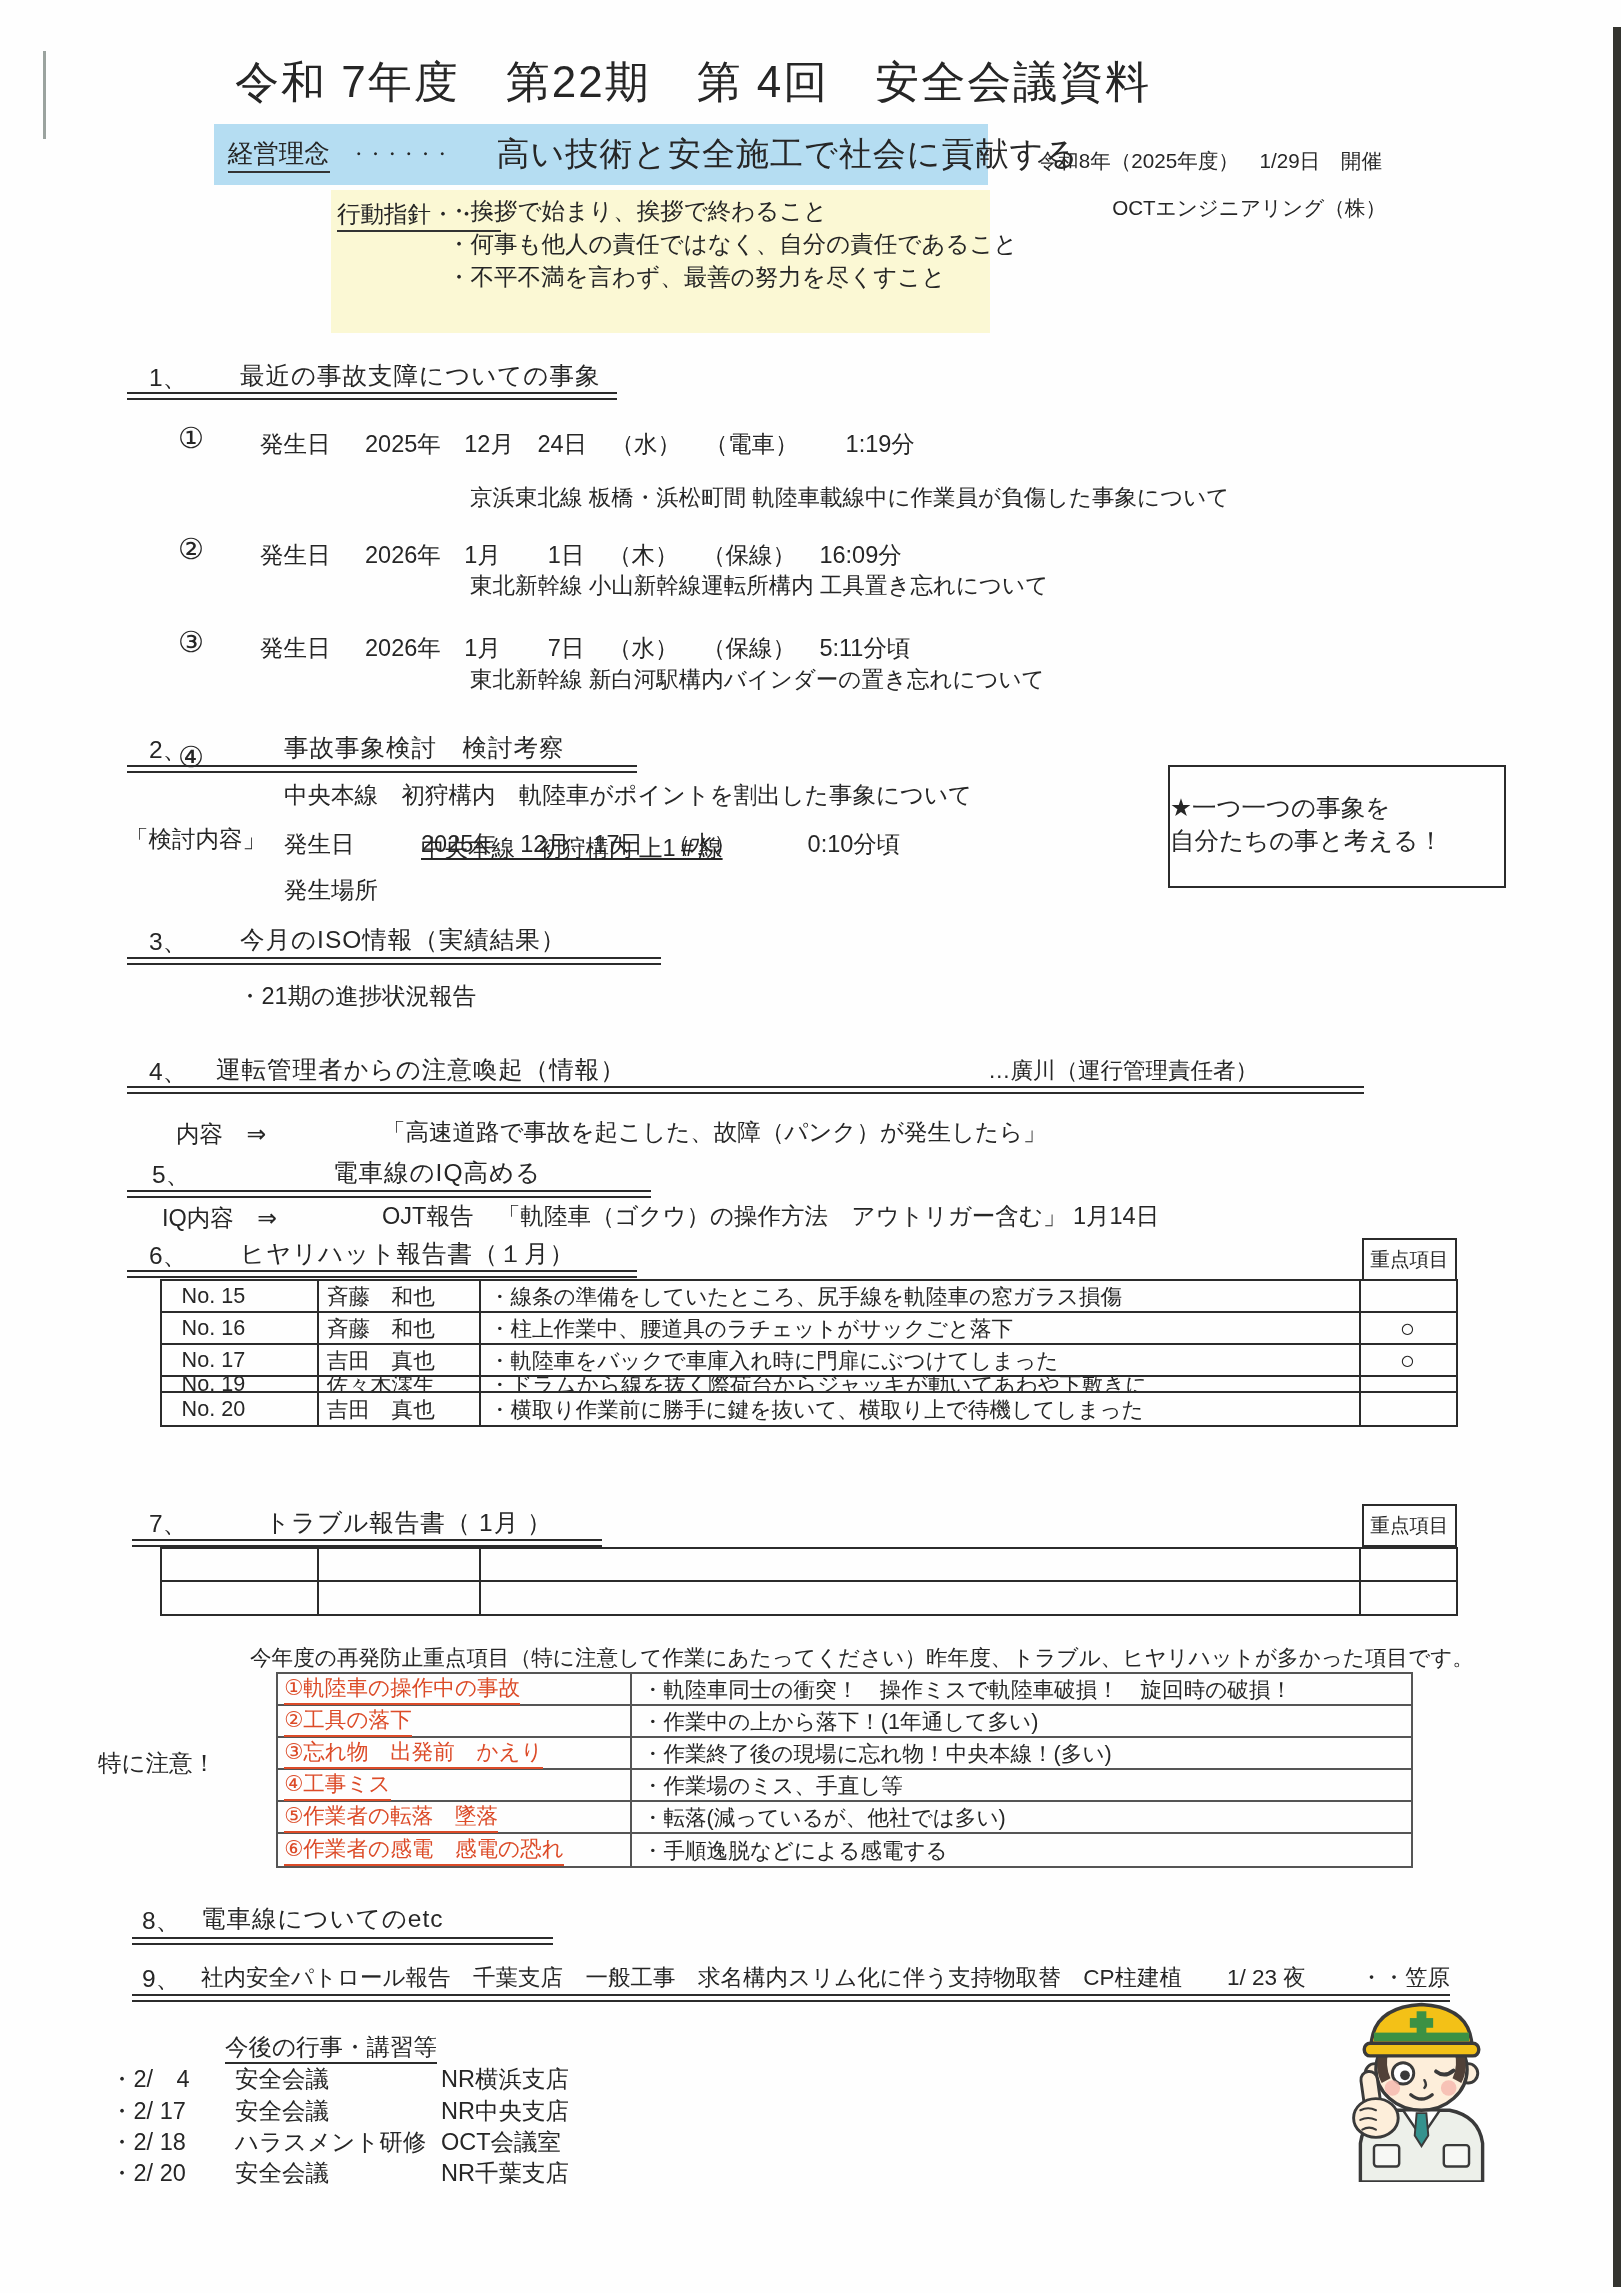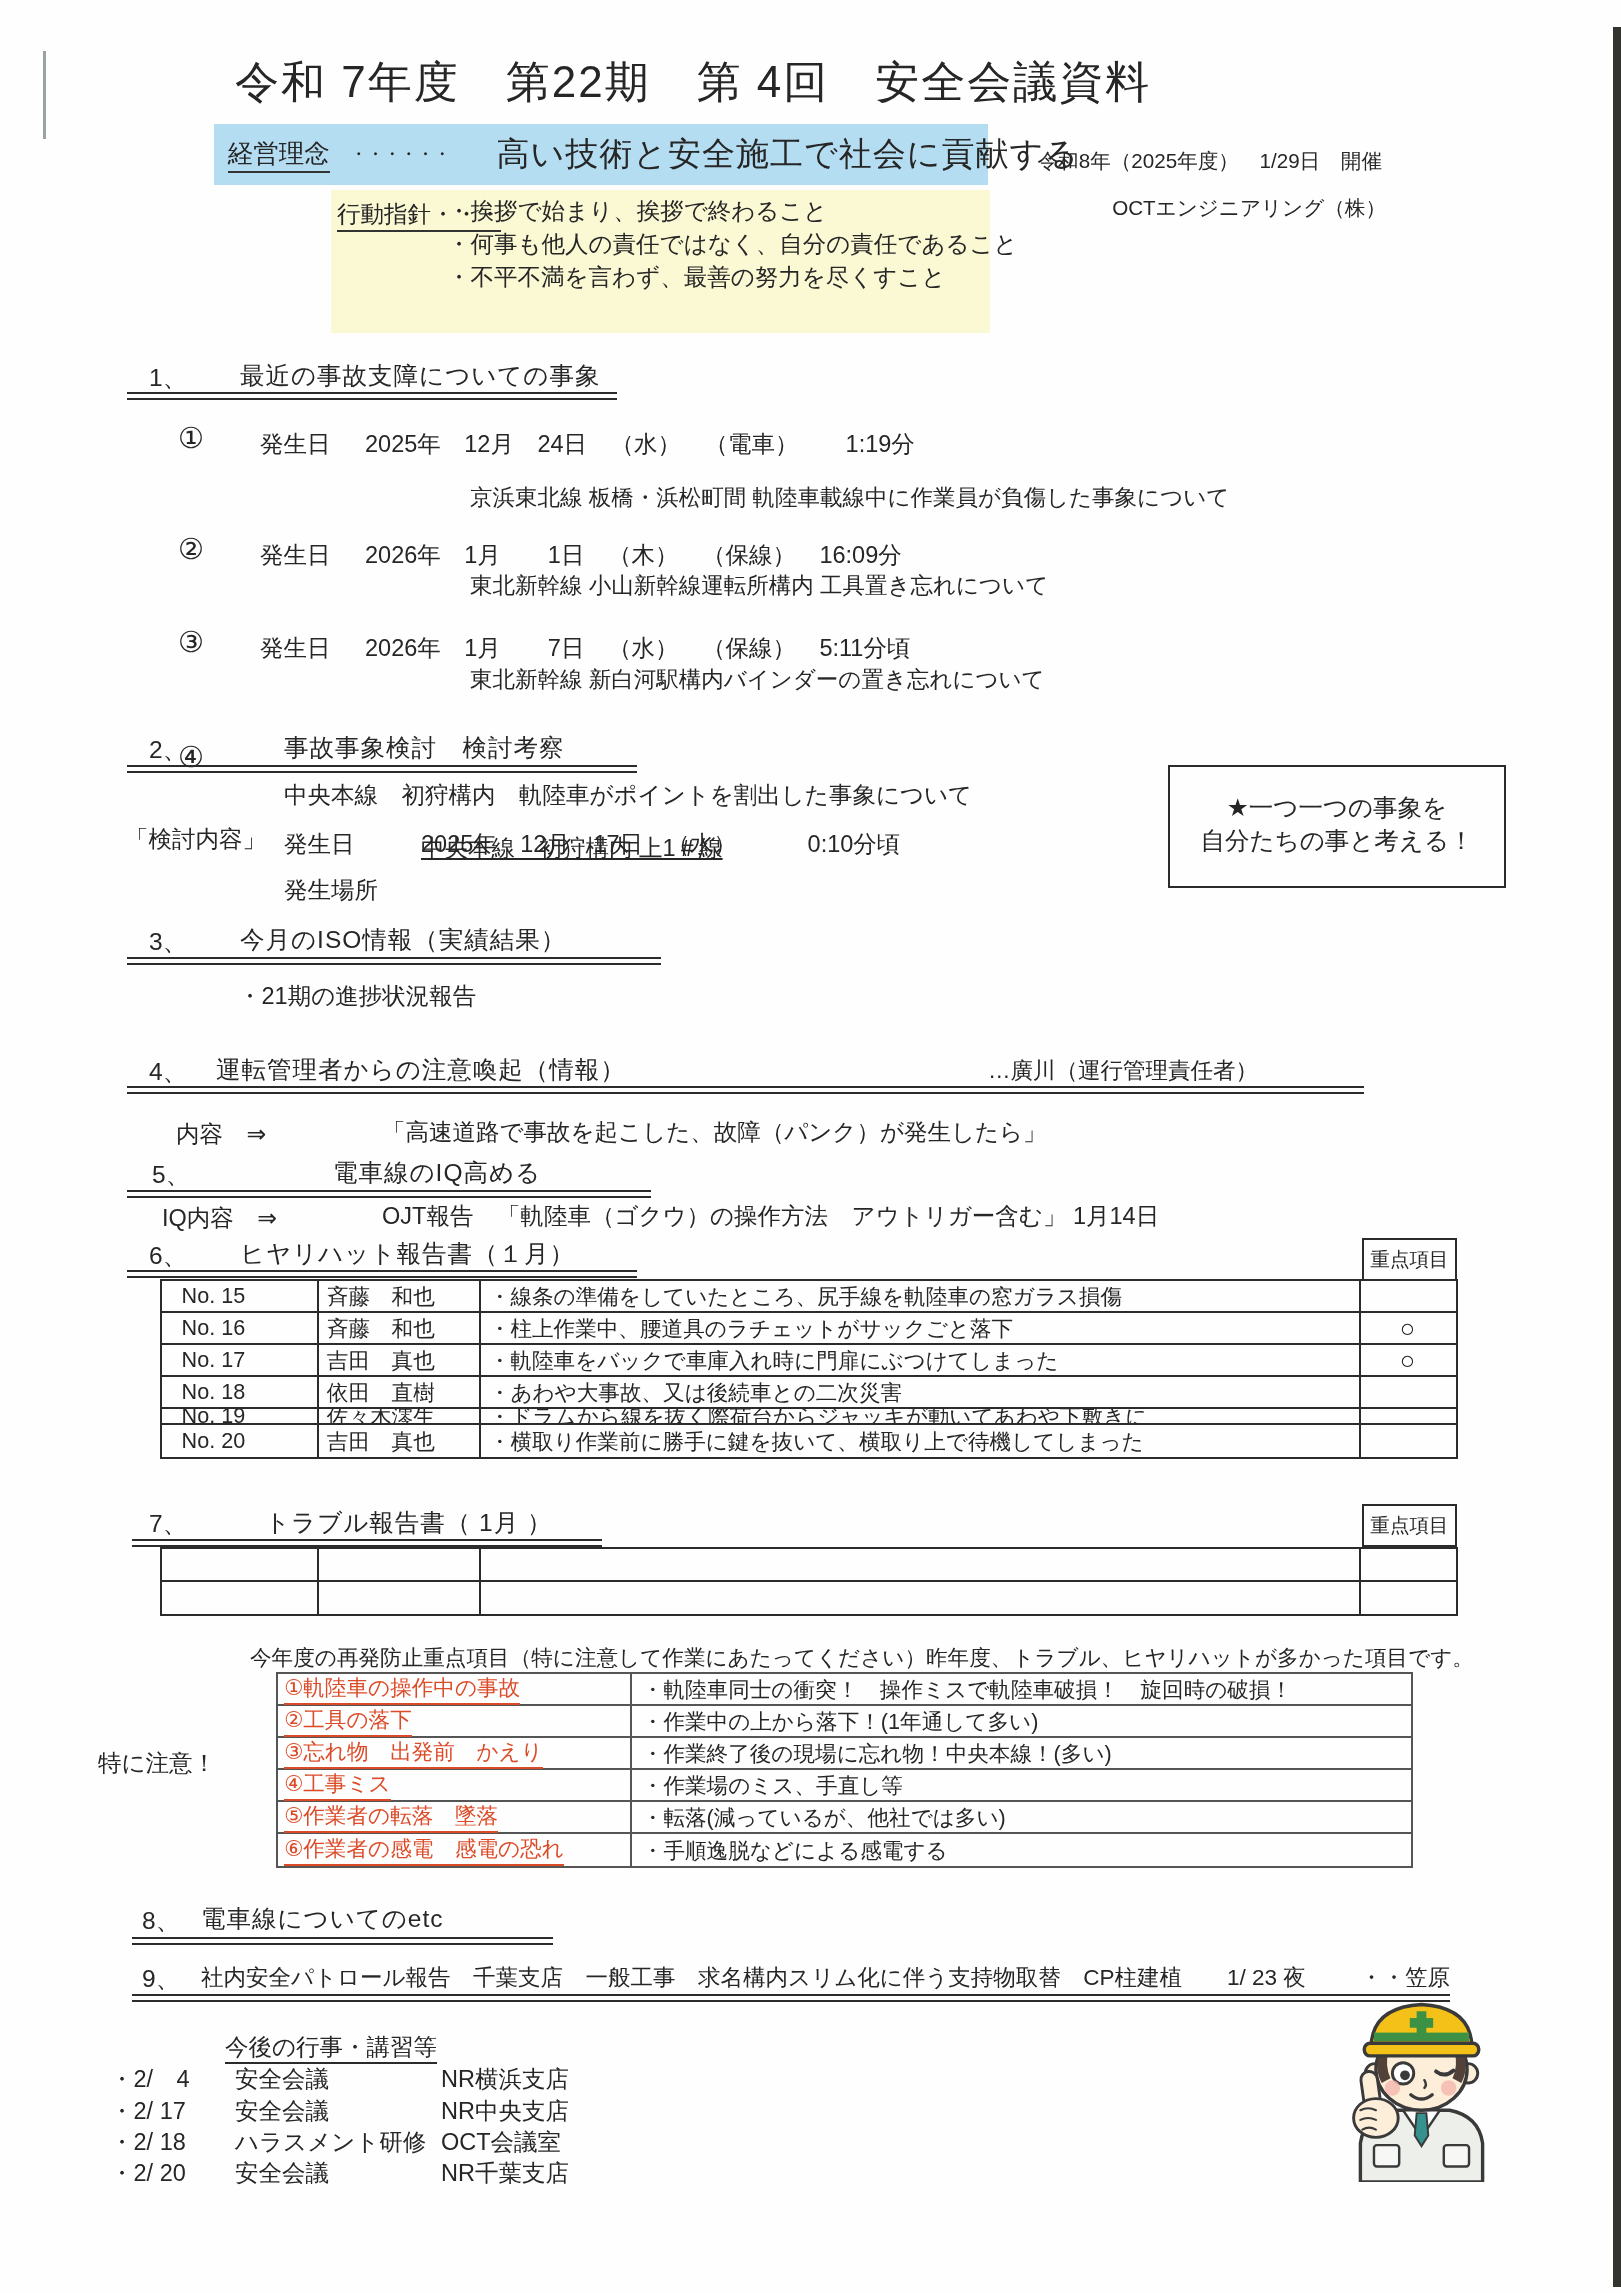--- a/index.html
+++ b/index.html
@@ -13,21 +13,21 @@
   .body23{font-size:22.5px;white-space:nowrap;}
   .mark30{font-size:29px;}
   .ul{border-bottom:2px solid #2b2b2b;padding-bottom:2px;}
   
   #phil-bar{display:flex;align-items:center;}
   #phil-label{font-size:25.5px;border-bottom:2px solid #333;margin-left:13.7px;white-space:nowrap;}
   #phil-dots{font-size:14.7px;font-weight:bold;letter-spacing:2px;margin-left:21.6px;white-space:nowrap;}
   #phil-slogan{font-size:33px;margin-left:45px;white-space:nowrap;letter-spacing:1px;}
   #policy-items{margin-left:116px;padding-top:4.9px;font-size:23.5px;line-height:33px;white-space:nowrap;}
   
-  #callout{border:2.9px solid #2b2b2b;text-align:center;font-size:24.5px;line-height:33px;padding-top:23.5px;box-sizing:border-box;}
+  #callout{border:2.9px solid #2b2b2b;text-align:left;font-size:24.5px;line-height:33px;padding-top:23.5px;box-sizing:border-box;}
   
   .rtable{border:2px solid #2b2b2b;box-sizing:border-box;}
   .trow{display:flex;border-bottom:2px solid #2b2b2b;box-sizing:border-box;}
   .trow:last-child{border-bottom:none;}
   .tc{box-sizing:border-box;border-right:2px solid #2b2b2b;display:flex;align-items:center;font-size:21.6px;white-space:nowrap;overflow:hidden;}
   .tc.c1{width:157px;padding-left:19.6px;}
   .tc.c2{width:162px;padding-left:7.8px;}
   .tc.c3{width:880px;padding-left:7.8px;}
   .tc.c4{width:93px;border-right:none;justify-content:center;font-size:25.5px;}
   .markbox{border:2px solid #2b2b2b;display:flex;align-items:center;justify-content:center;font-size:19.6px;box-sizing:border-box;}
@@ -147,26 +147,20 @@
       <div class="tc c2">斉藤　和也</div>
       <div class="tc c3">・柱上作業中、腰道具のラチェットがサックごと落下</div>
       <div class="tc c4">○</div>
     </div>
     <div class="trow" style="height:32px;">
       <div class="tc c1">No. 17</div>
       <div class="tc c2">吉田　真也</div>
       <div class="tc c3">・軌陸車をバックで車庫入れ時に門扉にぶつけてしまった</div>
       <div class="tc c4">○</div>
     </div>
-    <div class="trow" style="height:32px;">
-      <div class="tc c1">No. 18</div>
-      <div class="tc c2">依田　直樹</div>
-      <div class="tc c3">・あわや大事故、又は後続車との二次災害</div>
-      <div class="tc c4"></div>
-    </div>
     <div class="trow" style="height:16px;">
       <div class="tc c1">No. 19</div>
       <div class="tc c2">佐々木澪生</div>
       <div class="tc c3">・ドラムから線を抜く際荷台からジャッキが動いてあわや下敷きに</div>
       <div class="tc c4"></div>
     </div>
     <div class="trow" style="height:32px;">
       <div class="tc c1">No. 20</div>
       <div class="tc c2">吉田　真也</div>
       <div class="tc c3">・横取り作業前に勝手に鍵を抜いて、横取り上で待機してしまった</div>

